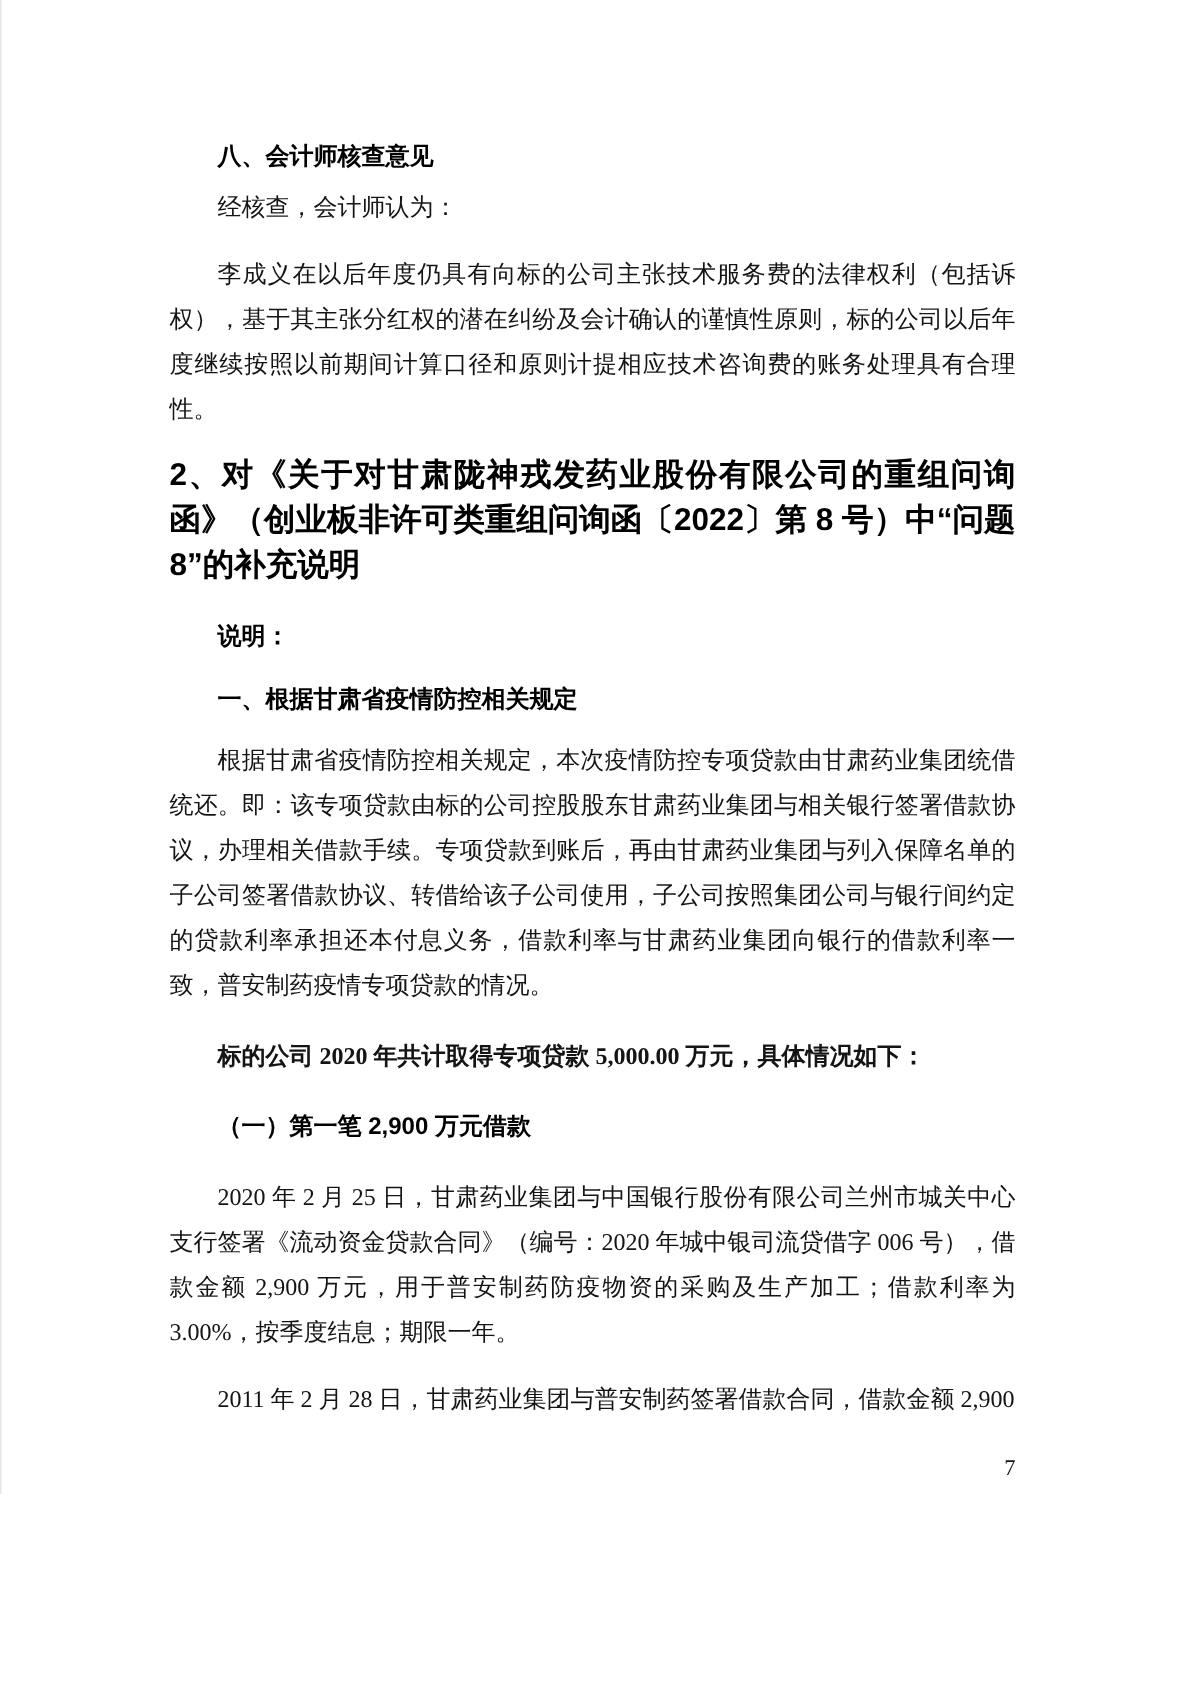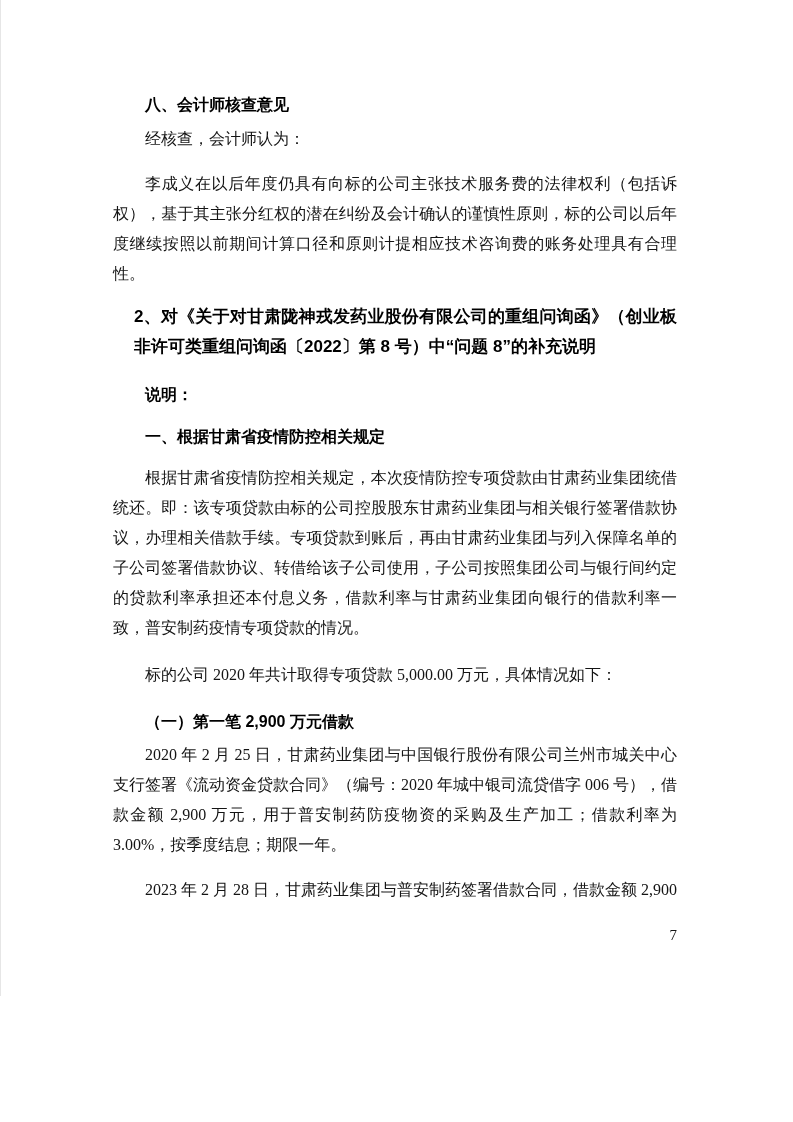--- a/index.html
+++ b/index.html
@@ -25,31 +25,30 @@
     line-height: 30px;
     text-align: justify;
   }
   .indent { text-indent: 32px; }
   .heading {
     font-family: "Liberation Sans", "DejaVu Sans", sans-serif;
     font-weight: bold;
     color: #000000;
   }
   .heading-lg {
-    font-size: 17px;
-    margin-left: 21px;
+    font-size: 21px;
   }
   .mt5  { margin-top: 4px; }
   .mt7  { margin-top: 7px; }
-  .mt8  { margin-top: 3px; }
+  .mt8  { margin-top: 17px; }
   .mt11 { margin-top: 11px; }
   .mt12 { margin-top: 12px; }
   .mt13 { margin-top: 13px; }
   .mt15 { margin-top: 15px; }
-  .mt17 { margin-top: 17px; }
+  .mt17 { margin-top: 17px; font-weight: bold; }
   .mt18 { margin-top: 18px; }
   .page-footer {
     margin-top: 15px;
     line-height: 30px;
     text-align: right;
     font-size: 15px;
     color: #141414;
   }
 </style>
 </head>
@@ -71,17 +70,17 @@
 
 
   <div class="block indent mt11">根据甘肃省疫情防控相关规定，本次疫情防控专项贷款由甘肃药业集团统借统还。即：该专项贷款由标的公司控股股东甘肃药业集团与相关银行签署借款协议，办理相关借款手续。专项贷款到账后，再由甘肃药业集团与列入保障名单的子公司签署借款协议、转借给该子公司使用，子公司按照集团公司与银行间约定的贷款利率承担还本付息义务，借款利率与甘肃药业集团向银行的借款利率一致，普安制药疫情专项贷款的情况。</div>
 
   <div class="block indent mt17">标的公司 2020 年共计取得专项贷款 5,000.00 万元，具体情况如下：</div>
 
   <div class="block heading indent mt17">（一）第一笔 2,900 万元借款</div>
 
   <div class="block indent mt8">2020 年 2 月 25 日，甘肃药业集团与中国银行股份有限公司兰州市城关中心支行签署《流动资金贷款合同》（编号：2020 年城中银司流贷借字 006 号），借款金额 2,900 万元，用于普安制药防疫物资的采购及生产加工；借款利率为 3.00%，按季度结息；期限一年。</div>
 
-  <div class="block indent mt15">2023 年 2 月 28 日，甘肃药业集团与普安制药签署借款合同，借款金额 2,900</div>
+  <div class="block indent mt15">2011 年 2 月 28 日，甘肃药业集团与普安制药签署借款合同，借款金额 2,900</div>
 
   <div class="page-footer">7</div>
 
 </div>
 
 </body></html>

